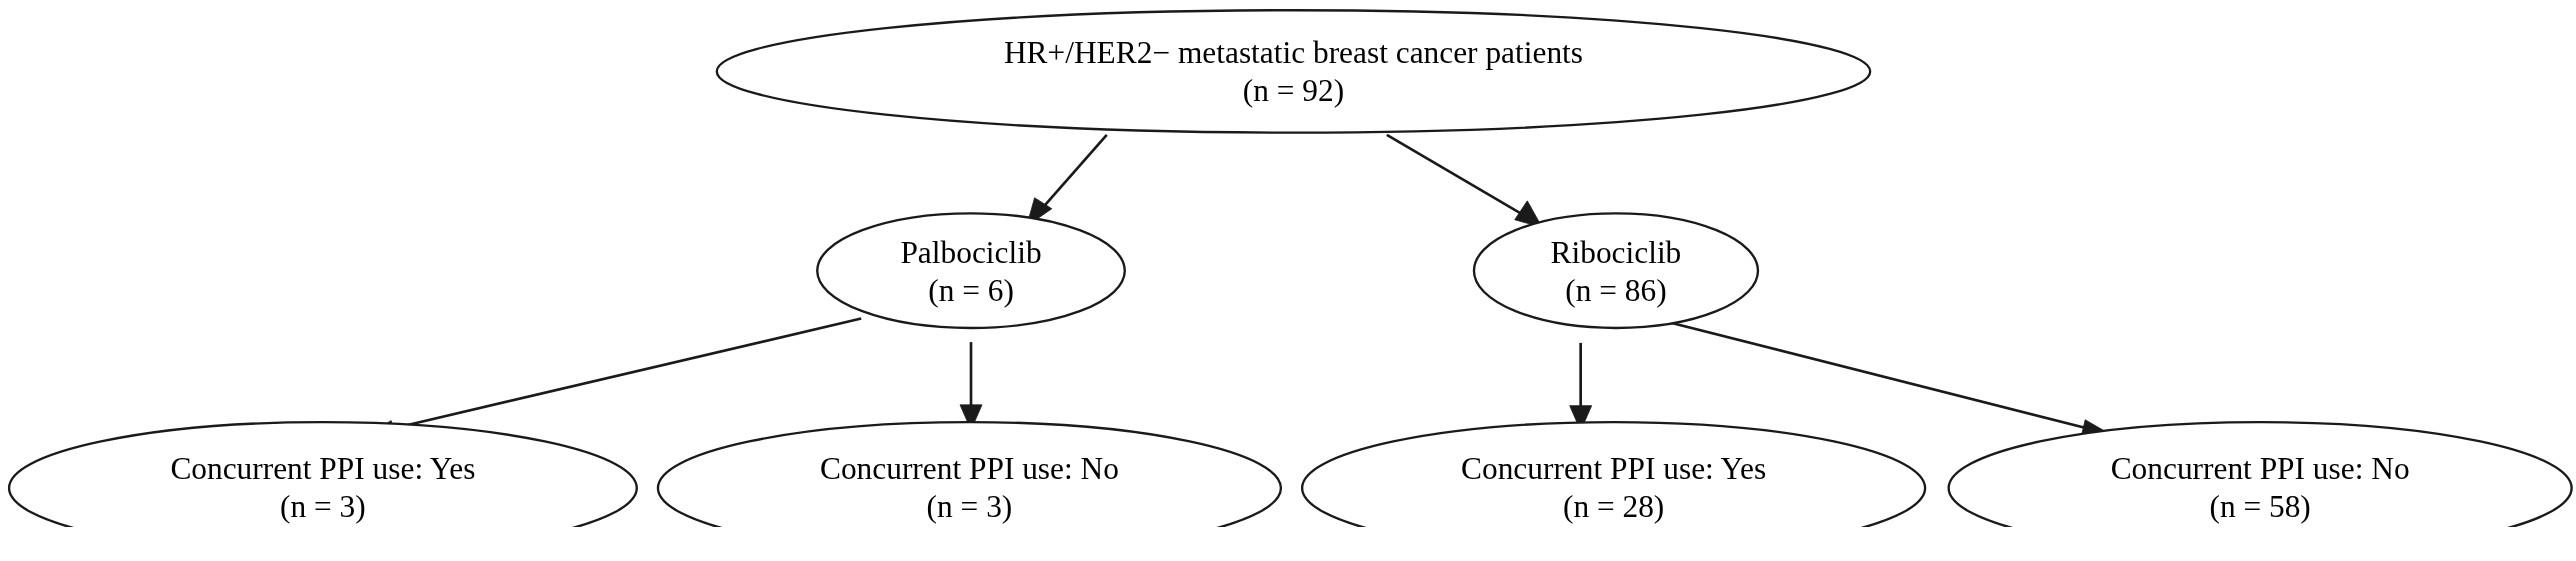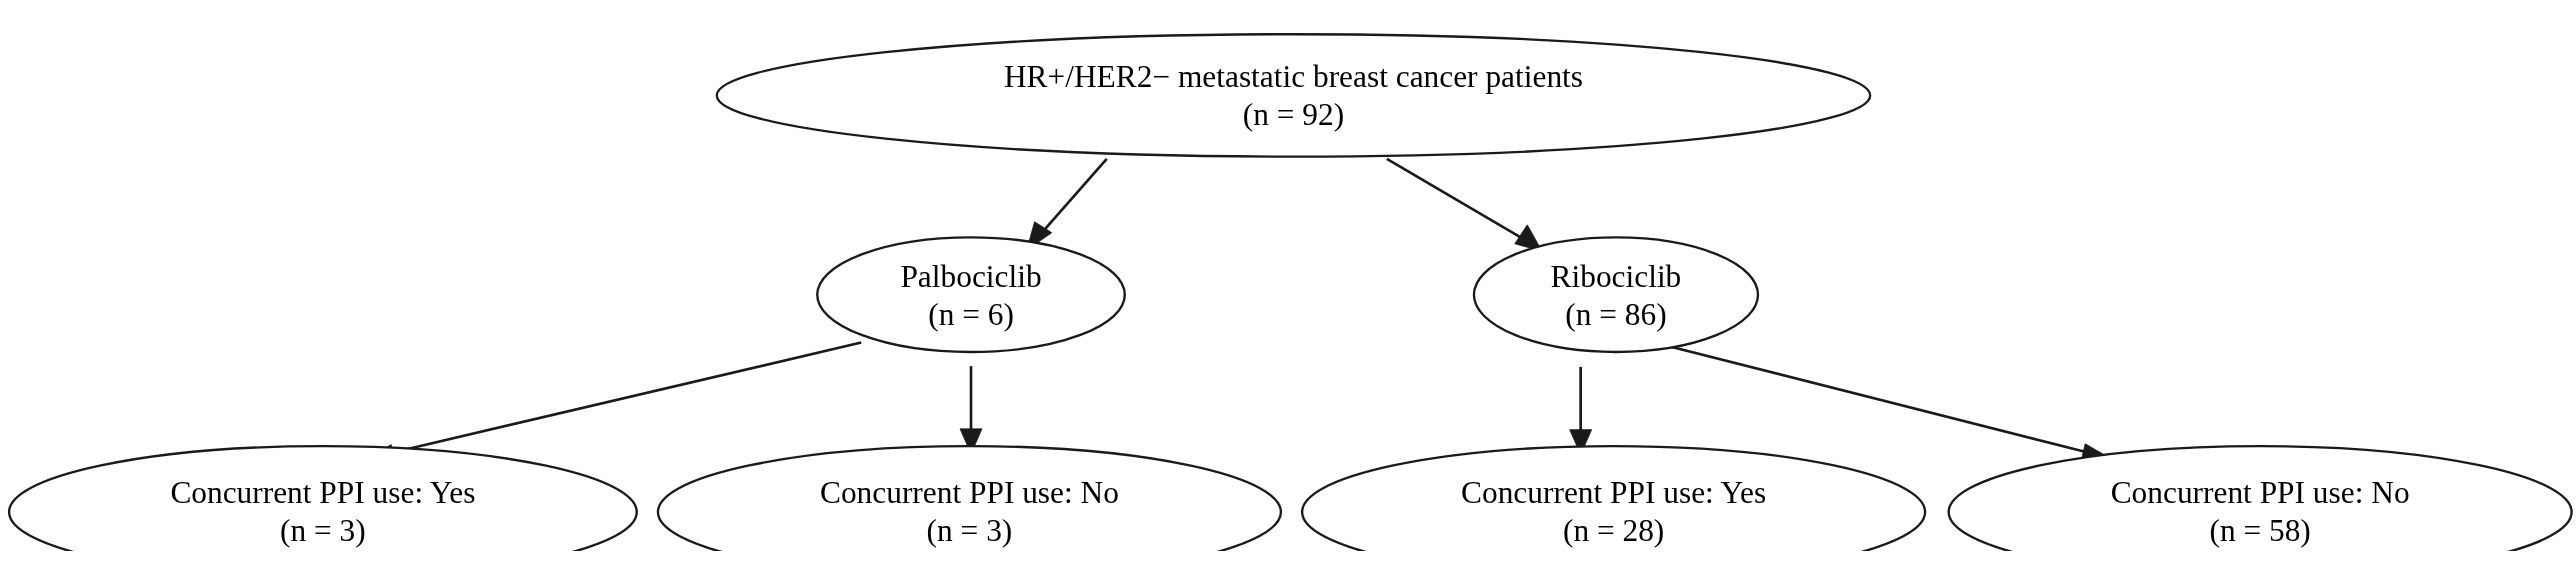--- a/index.html
+++ b/index.html
@@ -10,21 +10,20 @@
   }
   body {
     font-family: "Liberation Serif", "DejaVu Serif", serif;
   }
   #diagram-root {
     position: relative;
     width: 2576px;
     height: 527px;
     background: #ffffff;
     overflow: hidden;
-    margin-top: 24px;
   }
   #flow-svg {
     display: block;
     width: 2576px;
     height: 561px;
   }
   .node-ellipse {
     fill: #ffffff;
     stroke: #1a1a1a;
     stroke-width: 3;

